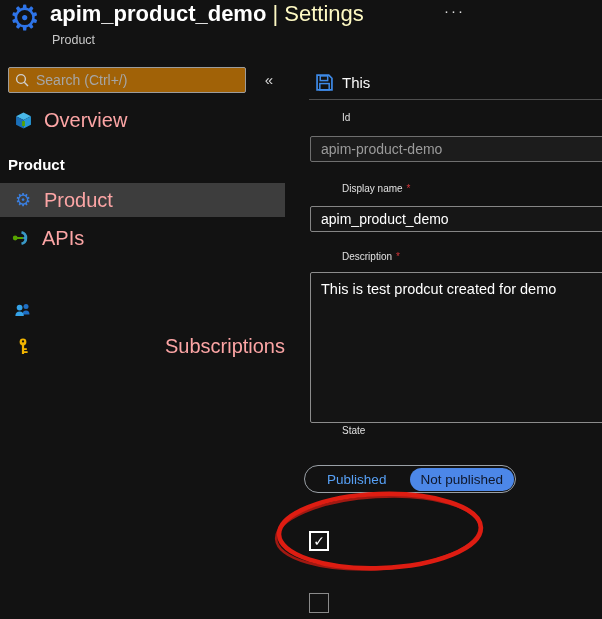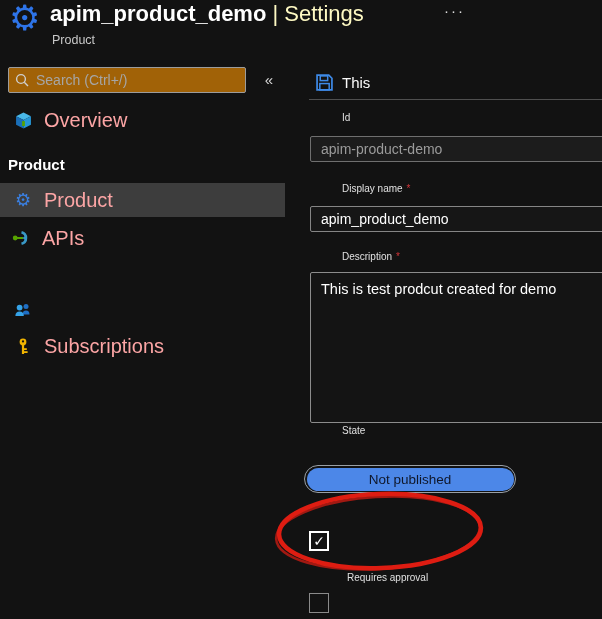--- a/index.html
+++ b/index.html
@@ -119,21 +119,21 @@
     <span class="ic">
       <svg width="18" height="18" viewBox="0 0 18 18">
         <circle cx="12" cy="5.4" r="2.5" fill="#1f6fc4"></circle>
         <path d="M8.5 13.5 q0-4 3.5-4 t3.5 4 z" fill="#1f6fc4"></path>
         <circle cx="5.6" cy="6.6" r="2.9" fill="#35a3e8"></circle>
         <path d="M1.4 15 q0-4.6 4.2-4.6 t4.2 4.6 z" fill="#35a3e8"></path>
       </svg>
     </span>
   </div>
 
-  <div class="nav-row" style="top:330px;">
+  <div class="nav-row" style="top:330px;justify-content:space-between;">
     <span class="ic">
       <svg width="16" height="17" viewBox="0 0 16 17">
         <circle cx="8" cy="4" r="3.4" fill="#f0b400"></circle>
         <circle cx="8" cy="3.4" r="1.1" fill="#121212"></circle>
         <rect x="6.9" y="6.5" width="2.2" height="9.5" fill="#f0b400"></rect>
         <rect x="9" y="10.2" width="2.8" height="1.8" fill="#f0b400"></rect>
         <rect x="9" y="13.2" width="3.6" height="1.8" fill="#f0b400"></rect>
       </svg>
     </span>
     <span class="lbl">Subscriptions</span>
@@ -161,28 +161,26 @@
 
   <div class="f-lbl" style="top:251px;">
     <span>Description</span><span class="req">*</span>
   </div>
   <textarea class="f-txt" style="top: 272px;">This is test prodcut created for demo</textarea>
 
   <div class="f-lbl" style="top:425px;">
     <span>State</span>
   </div>
   <div class="toggle">
+    <div class="opt off">Published</div>
     <div class="opt on">Not published</div>
   </div>
 
   <div class="chk" style="top:531px;">✓</div>
 
   <svg class="annot" viewBox="0 0 220 92">
     <ellipse cx="110" cy="45" rx="101" ry="37" fill="none" stroke="#de1d12" stroke-width="4.5" transform="rotate(-2 110 45)" stroke-linecap="round"></ellipse>
     <ellipse cx="108" cy="47" rx="102" ry="36" fill="none" stroke="#de1d12" stroke-width="2.5" opacity="0.7" transform="rotate(-3.5 108 47)"></ellipse>
   </svg>
 
-  <div class="f-lbl" style="top:572px; left:315px;">
-    <span>Requires approval</span>
-  </div>
   <div class="chk empty" style="top:593px;"></div>
 
 </div>
 
 </body></html>

